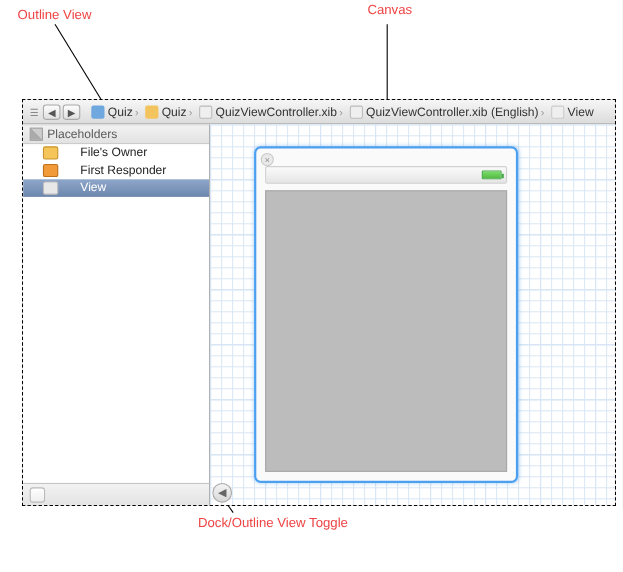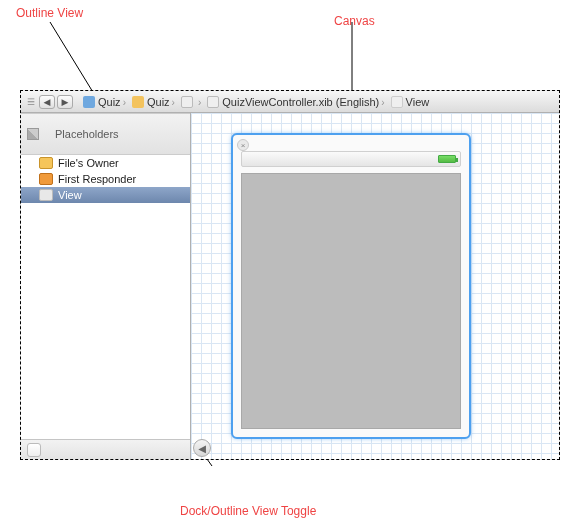--- a/index.html
+++ b/index.html
@@ -101,39 +101,39 @@
     background: #fff;
     border-right: 1px solid #b0b0b0;
     display:flex;
     flex-direction:column;
   }
   .outline-list { flex:1 1 auto; overflow:hidden; }
   .section-header {
     background: linear-gradient(#f2f2f2, #e2e2e2);
     border-top: 1px solid #ccc;
     border-bottom: 1px solid #ccc;
-    padding: 14px 6px;
+    padding: 2px 6px;
     font-size: 11px;
     color: #5a5a5a;
     display:flex;
     align-items:flex-start;
-    gap:16px;
+    gap:4px;
   }
   .cube-ico {
     width:12px;height:12px;
     background:
       linear-gradient(45deg,#aaa 50%, #ccc 50%);
     border:1px solid #999;
     transform: rotate(0deg);
   }
   .row {
     display:flex;
     align-items:flex-start;
     padding: 2px 6px 2px 18px;
-    gap:5px;
+    gap:20px;
     color:#222;
   }
   .row.selected {
     background: linear-gradient(#8ea6c9, #6d87ad);
     color:#fff;
   }
   .row .ico {
     width:14px;height:12px;
     display:inline-block;
     border-radius:2px;
@@ -223,22 +223,22 @@
     position:absolute;
     top:38px; left:8px; right:8px; bottom:8px;
     background:#bcbcbc;
     border:1px solid #a8a8a8;
   }
 </style>
 </head>
 <body>
 
 <div class="annot-label" style="left:16px; top:6px;">Outline View</div>
-<div class="annot-label" style="left:334px; top:14px;">Canvas</div>
-<div class="annot-label" style="left:180px; top:468px;margin-top:36px;">Dock/Outline View Toggle</div>
+<div class="annot-label" style="left:334px; top:2px;">Canvas</div>
+<div class="annot-label" style="left:180px; top:468px;">Dock/Outline View Toggle</div>
 
 <svg class="annot-svg" width="566" height="520">
   <defs>
     <marker id="ah" markerWidth="8" markerHeight="8" refX="6" refY="3" orient="auto">
       <path d="M0,0 L6,3 L0,6 Z" fill="#000"></path>
     </marker>
   </defs>
 
   <line x1="50" y1="22" x2="110" y2="120" stroke="#000" stroke-width="1" marker-end="url(#ah)"></line>
 
@@ -260,20 +260,21 @@
       <span>Quiz</span>
       <span class="sep">›</span>
     </div>
     <div class="crumb">
       <span class="crumb-icon ic-folder"></span>
       <span>Quiz</span>
       <span class="sep">›</span>
     </div>
     <div class="crumb">
       <span class="crumb-icon ic-xib"></span>
+      <span>QuizViewController.xib</span>
       <span class="sep">›</span>
     </div>
     <div class="crumb">
       <span class="crumb-icon ic-xib"></span>
       <span>QuizViewController.xib (English)</span>
       <span class="sep">›</span>
     </div>
     <div class="crumb">
       <span class="crumb-icon ic-view"></span>
       <span>View</span>

